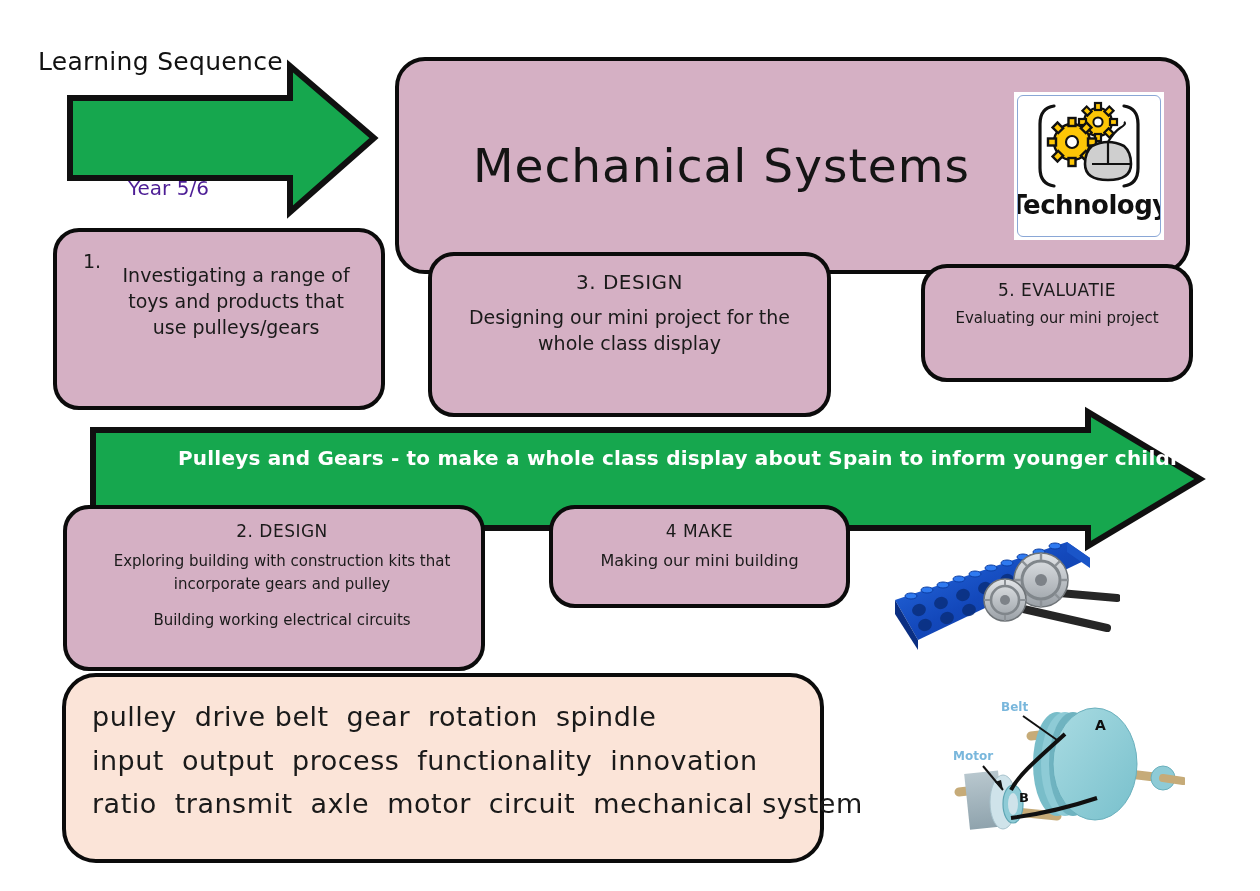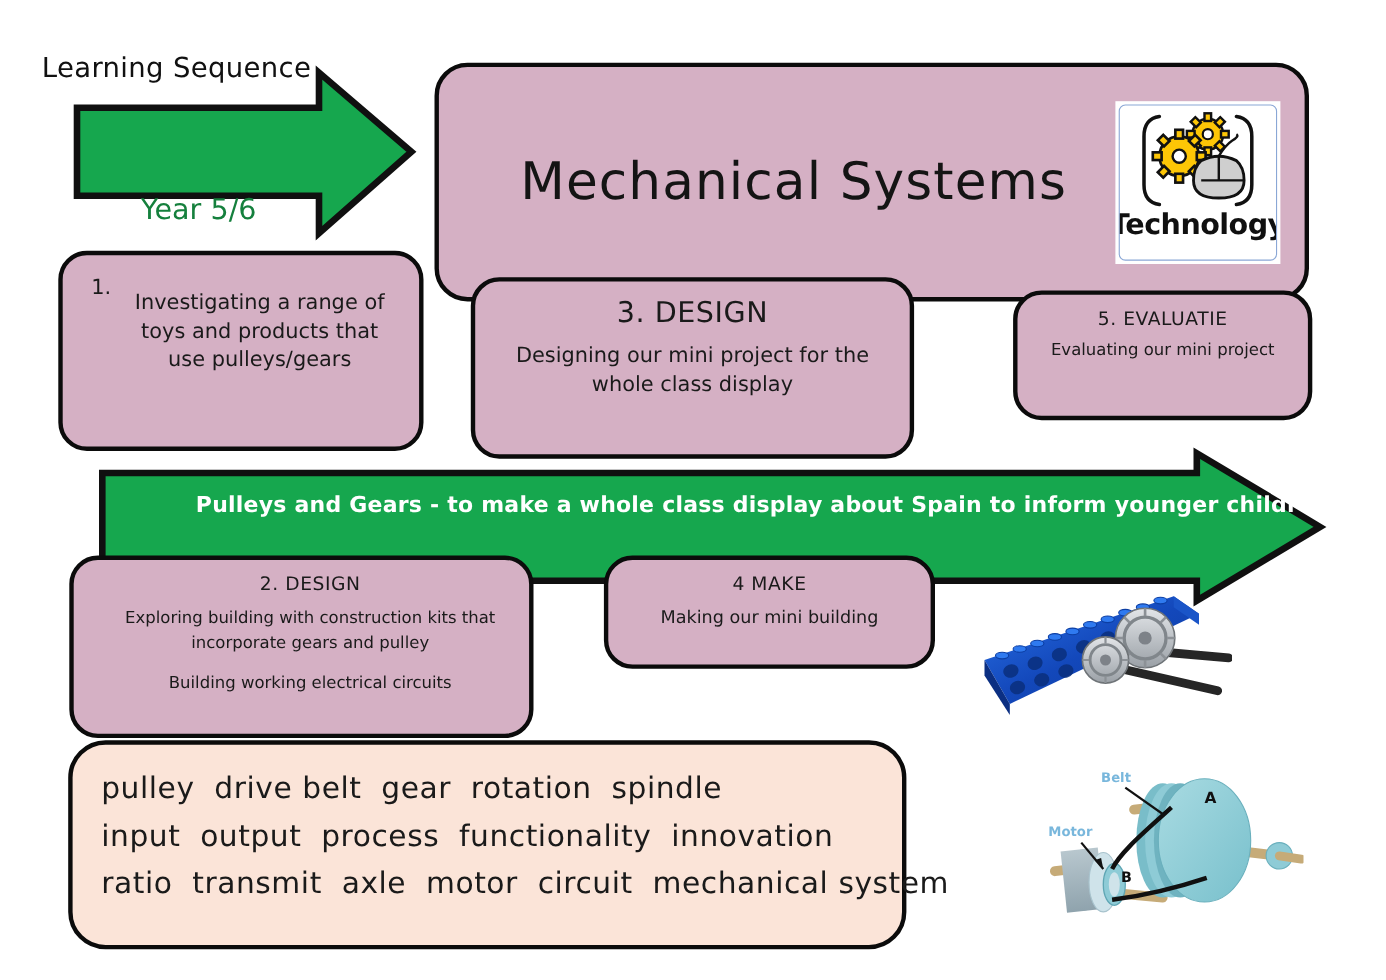--- a/index.html
+++ b/index.html
@@ -18,21 +18,21 @@
     position:absolute;
     background:#d5b0c4;
     border:4px solid #0b0b0b;
     border-radius:26px;
     box-sizing:border-box;
     color:#1a1a1a;
     text-align:center;
     font-family:"DejaVu Sans", sans-serif;
   }
   .card .hd{
-    font-size:26px;
+    font-size:20px;
     letter-spacing:.5px;
     margin:0 0 10px 0;
     font-weight:400;
   }
   .card .bd{
     font-size:19px;
     line-height:1.38;
     margin:0;
     font-weight:400;
   }
@@ -91,21 +91,21 @@
     position:absolute;
     color:#111;
     font-size:25px;
     white-space:nowrap;
     letter-spacing:.3px;
   }
   #seq-arrow{left:62px;top:60px;width:320px;height:160px;}
   #seq-arrow-label{left:38px;top:47px;}
   #year-label{
     position:absolute;left:128px;top:176px;
-    font-size:26px;color:#15803d;white-space:nowrap;
+    font-size:20px;color:#4c1d95;white-space:nowrap;
   }
 
   #banner-arrow{left:88px;top:420px;width:1115px;height:130px;}
   #banner-text{
     position:absolute;
     left:178px;top:446px;
     color:#ffffff;
     font-size:20px;
     font-weight:700;
     letter-spacing:.2px;

